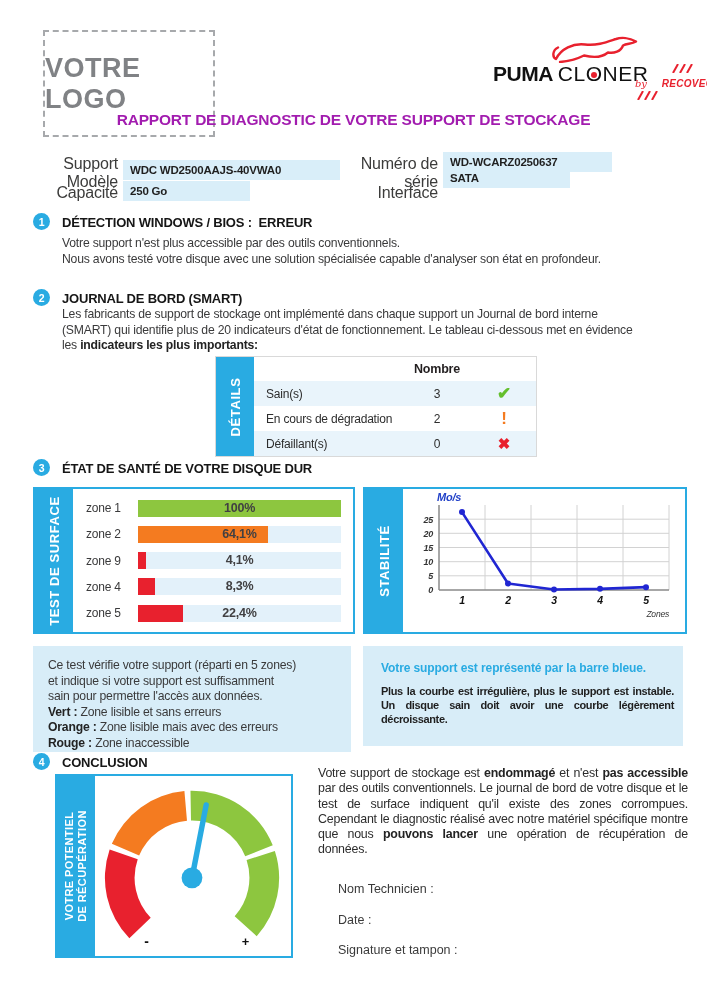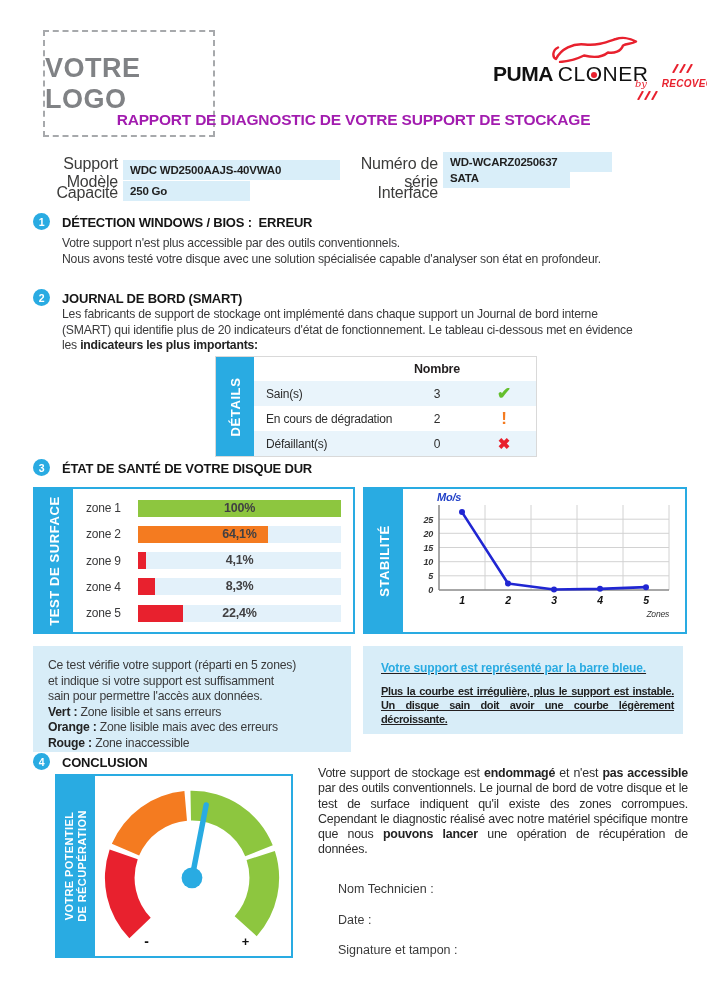--- a/index.html
+++ b/index.html
@@ -65,21 +65,21 @@
   .srow{display:flex;align-items:center;height:20px;}
   .zlabel{width:52px;font-size:12px;color:#3a3a3b;}
   .track{flex:1;height:17px;background:#e3f1fa;position:relative;}
   .bar-fill{position:absolute;left:0;top:0;height:100%;}
   .pct{position:absolute;left:0;top:0;width:100%;height:100%;text-align:center;line-height:17px;
        font-weight:bold;font-size:12.5px;color:#414042;}
 
   
   .note{position:absolute;background:#d8edf8;}
   #surface-note{left:33px;top:646px;width:318px;height:106px;padding:12px 0 0 15px;box-sizing:border-box;}
-  #stab-note{left:363px;top:646px;width:320px;height:88px;padding:15px 9px 0 18px;box-sizing:border-box;text-decoration:underline;}
+  #stab-note{left:363px;top:646px;width:320px;height:100px;padding:15px 9px 0 18px;box-sizing:border-box;}
   #stab-note .hl{color:#29abe2;font-size:12px;font-weight:bold;letter-spacing:-0.1px;}
   #stab-note .para{margin-top:10px;text-align:justify;font-size:11px;line-height:13.8px;color:#1f1f1f;
                    font-weight:bold;letter-spacing:-0.35px;}
 
   
   #gauge-panel{left:55px;top:774px;width:234px;height:180px;}
   #gauge-panel .vtext{font-size:11px;line-height:13px;letter-spacing:0.4px;}
   #gauge-area{flex:1;position:relative;}
 
   

